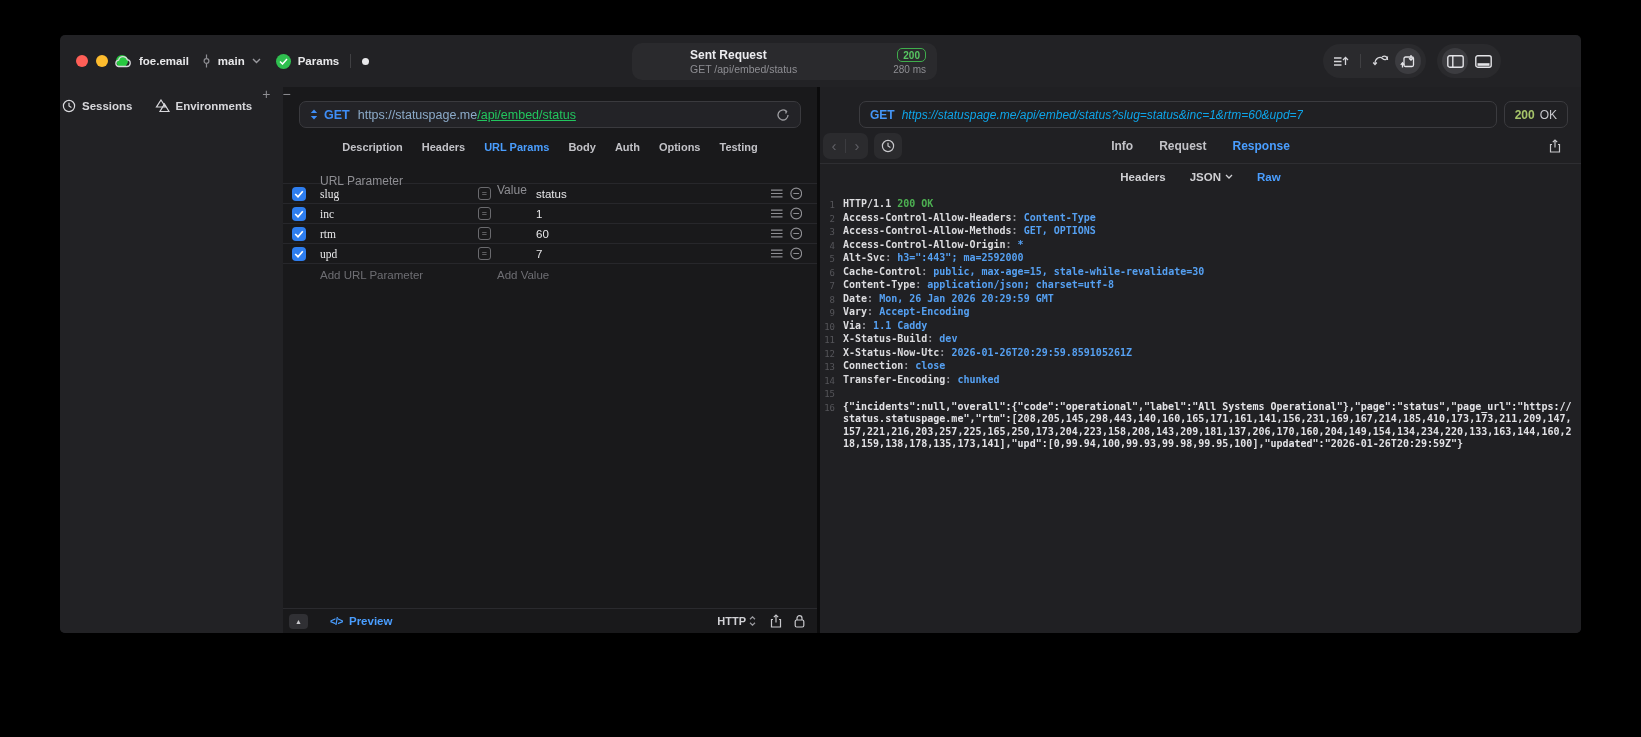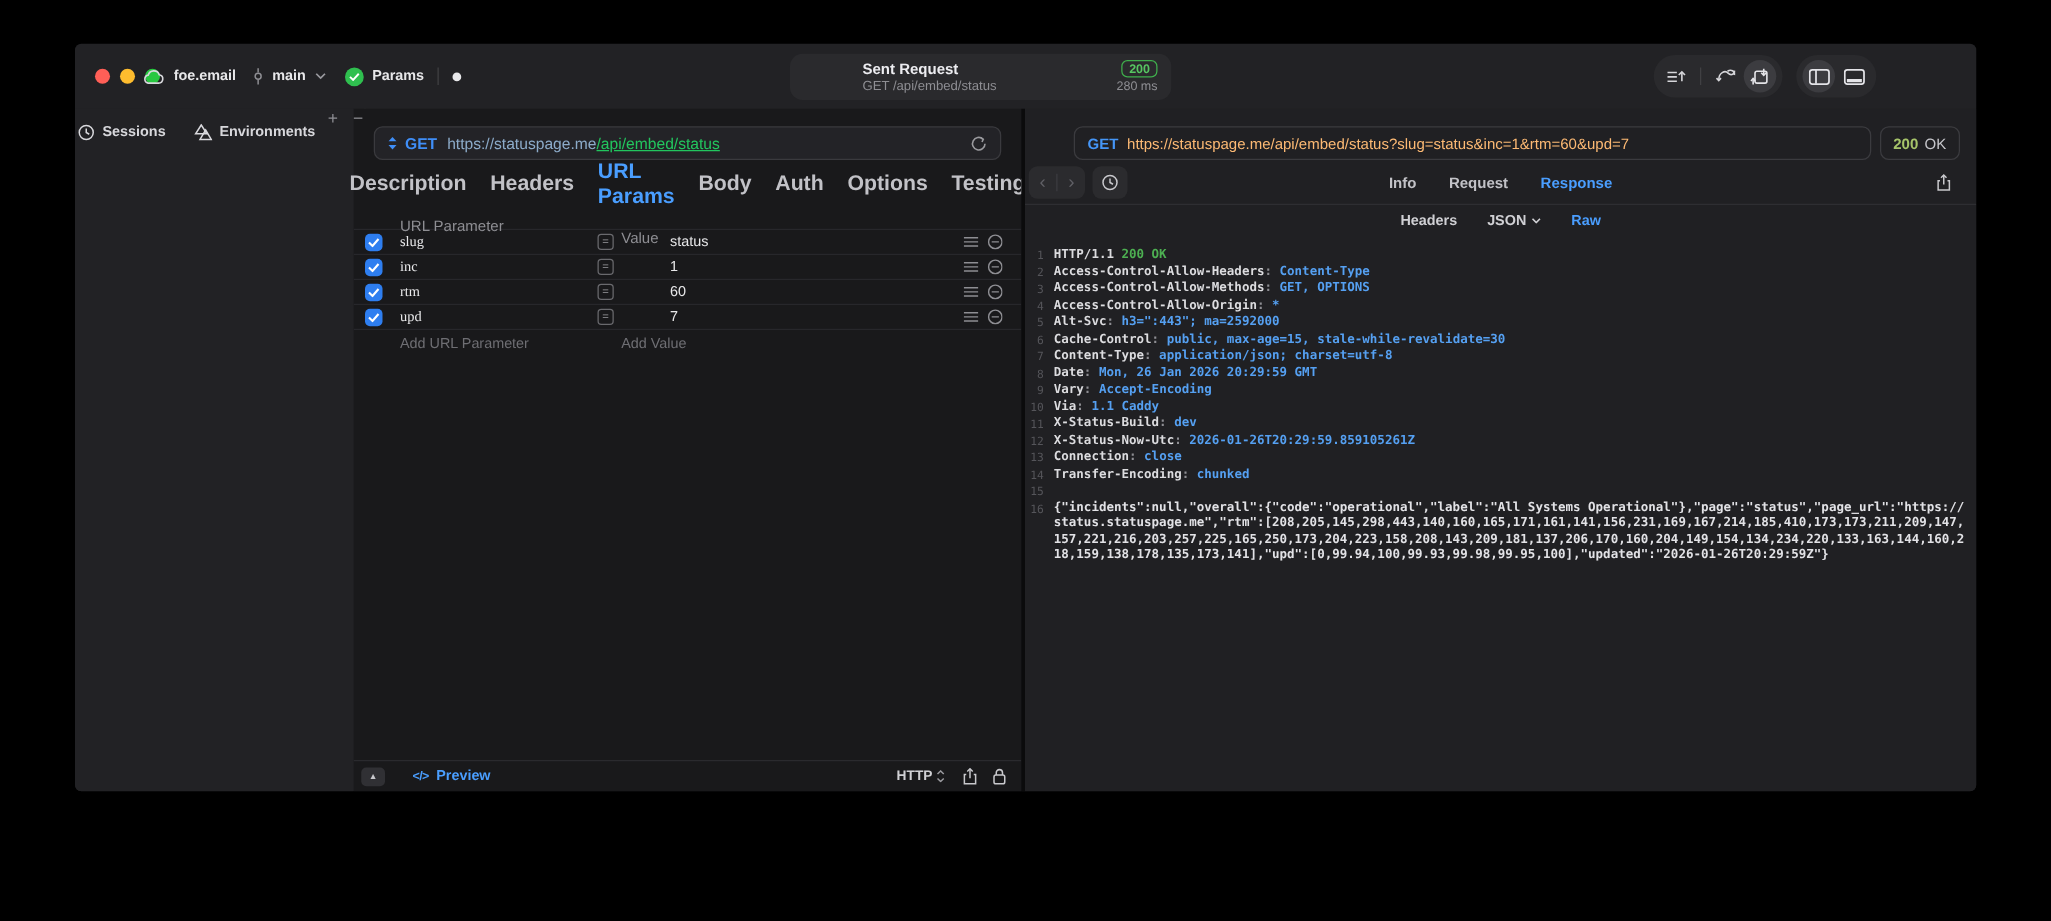--- a/index.html
+++ b/index.html
@@ -64,21 +64,21 @@
   .search-pill input::placeholder { color:#8e8e93; }
 
   
   .middle { width:534px; background:#19191b; display:flex; flex-direction:column; }
   .url-bar { margin:14px 16px 0 16px; height:27px; border:1px solid #3a3a3e; border-radius:7px;
     background:#232327; display:flex; align-items:center; padding:0 10px; gap:6px; font-size:12.5px; }
   .m-method { color:#3f8ef7; font-weight:700; }
   .m-host { color:#8cabc9; } .m-path { color:#22c55e;text-decoration:underline; }
   .url-spacer { flex:1; }
   .req-tabs { height:37px; display:flex; align-items:center; justify-content:center; gap:19px;
-    font-size:17px; font-weight:600; color:#c2c2c7; }
+    font-size:11px; font-weight:600; color:#c2c2c7; }
   .req-tab.active { color:#4a9eff; }
   .params { flex:1; font-size:11.5px; }
   .p-grid { display:grid; grid-template-columns:37px 158px 1fr 46px; align-items:center; }
   .params-header { height:18px; color:#8e8e93; font-size:12px; }
   .val-head { padding-left:19px;margin-top:18px; }
   .param-row { height:20px; border-top:1px solid #27272b; }
   .checkbox { width:14px; height:14px; margin-left:9px; border-radius:4px; background:#2e7ef0;
     display:grid; place-items:center; }
   .param-name { color:#e8e8ea;font-family:Liberation Serif, serif; }
   .val-cell { display:flex; align-items:center; gap:6px; }
@@ -97,21 +97,21 @@
   .preview-label { font-size:11.5px; font-weight:600; }
   .mid-spacer { flex:1; }
   .http-group { display:flex; align-items:center; gap:3px; color:#d0d0d4; font-size:11px; font-weight:600; }
 
   
   .rightp { flex:1; background:#202023; display:flex; flex-direction:column; min-width:0; }
   .resp-top { display:flex; margin:14px 13px 0 39px; gap:7px; height:27px; }
   .resp-url { flex:1; min-width:0; border:1px solid #3b3b3f; border-radius:7px; display:flex;
     align-items:center; padding:0 10px; gap:7px; font-size:12px; }
   .r-method { color:#4596f7; font-weight:700; flex-shrink:0; }
-  .r-url { color:#fdba74; white-space:nowrap; overflow:hidden; }
+  .r-url { color:#0ea5e9; white-space:nowrap; overflow:hidden;font-style:italic; }
   .resp-status { border:1px solid #3b3b3f; border-radius:7px; display:flex; align-items:center;
     padding:0 10px; gap:5px; font-size:12px; flex-shrink:0; }
   .r-code { color:#a6c46a; font-weight:700; } .r-ok { color:#c6c6cb; }
   .resp-nav { height:35px; display:flex; align-items:center; padding:0 13px 0 3px; position:relative; }
   .nav-group { height:26px; background:#2b2b2e; border-radius:7px; display:flex; align-items:center; }
   .nav-chev { width:22px; text-align:center; color:#606066; font-size:15px; line-height:1; }
   .nav-div { width:1px; height:14px; background:#3c3c40; }
   .clock-btn { width:28px; height:26px; background:#2b2b2e; border-radius:7px; display:grid;
     place-items:center; margin-left:6px; }
   .resp-tabs { position:absolute; left:50%; transform:translateX(-50%); display:flex; gap:26px;

